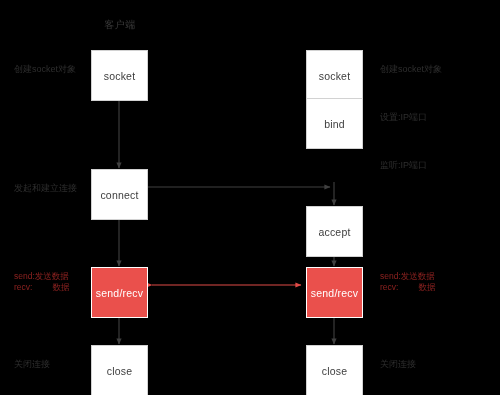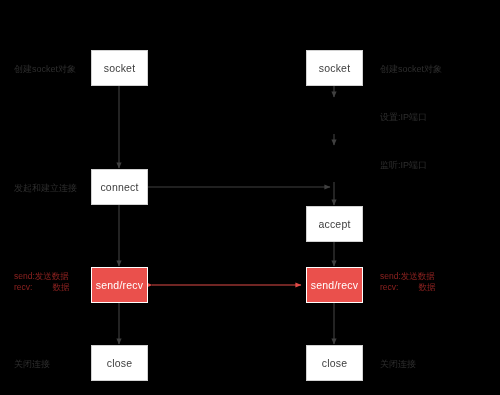--- a/index.html
+++ b/index.html
@@ -29,21 +29,21 @@
     position: absolute;
     font-size: 10px;
     color: #3a3a3a;
     letter-spacing: 0.5px;
     white-space: nowrap;
     text-align: center;
   }
   .node {
     position: absolute;
     width: 57px;
-    height: 36px;
+    height: 51px;
     background: #ffffff;
     border: 1px solid #d2d2d2;
     display: flex;
     align-items: center;
     justify-content: center;
     font-size: 10.5px;
     color: #3d3d3d;
     letter-spacing: .2px;
   }
   .node.red {
@@ -97,27 +97,29 @@
 
     <g>
       <line x1="148" y1="187" x2="330" y2="187" stroke="#404040" stroke-width="1.1" marker-end="url(#ah-dark)"></line>
     </g>
 
     <g>
       <line x1="152" y1="285" x2="301" y2="285" stroke="#e04a46" stroke-width="1.1" marker-end="url(#ah-red)" marker-start="url(#ah-red)"></line>
     </g>
   </svg>
 
+  <div class="col-head" style="left:90px; top:18px; width:60px;">客户端</div>
 
   <div class="node" style="left:91px; top:50px;">socket</div>
   <div class="node" style="left:91px; top:169px;">connect</div>
   <div class="node red" style="left:91px; top:267px;">send/recv</div>
   <div class="node" style="left:91px; top:345px;">close</div>
 
   <div class="node" style="left:306px; top:50px;">socket</div>
+  <div class="node" style="left:306px; top:98px;">bind</div>
   <div class="node" style="left:306px; top:206px;">accept</div>
   <div class="node red" style="left:306px; top:267px;">send/recv</div>
   <div class="node" style="left:306px; top:345px;">close</div>
 
   <div class="ann left" style="left:14px; top:63px;">创建socket对象</div>
   <div class="ann left" style="left:14px; top:182px;">发起和建立连接</div>
 
   <div class="ann left red-ann" style="left:14px; top:271px;">
     <div>send:发送数据</div>
     <div>

